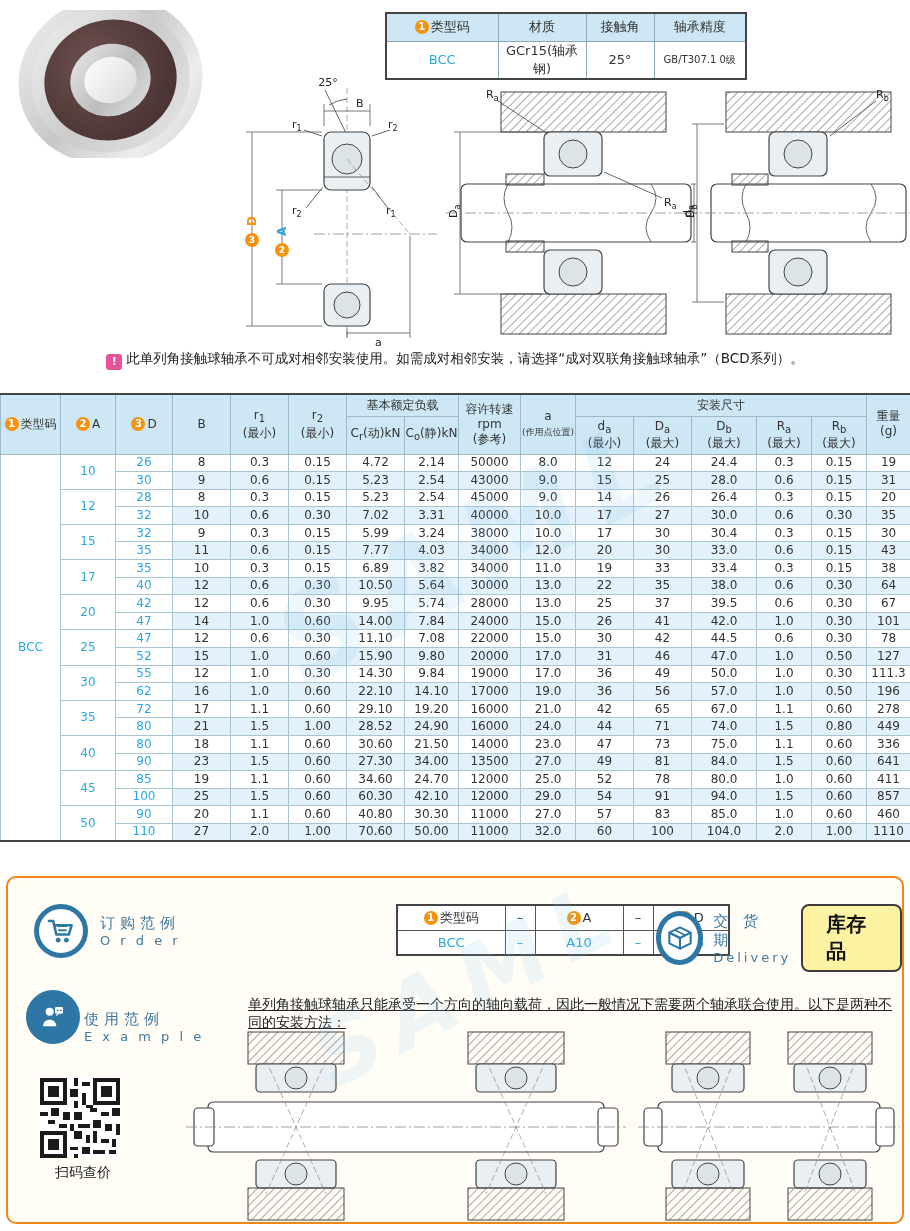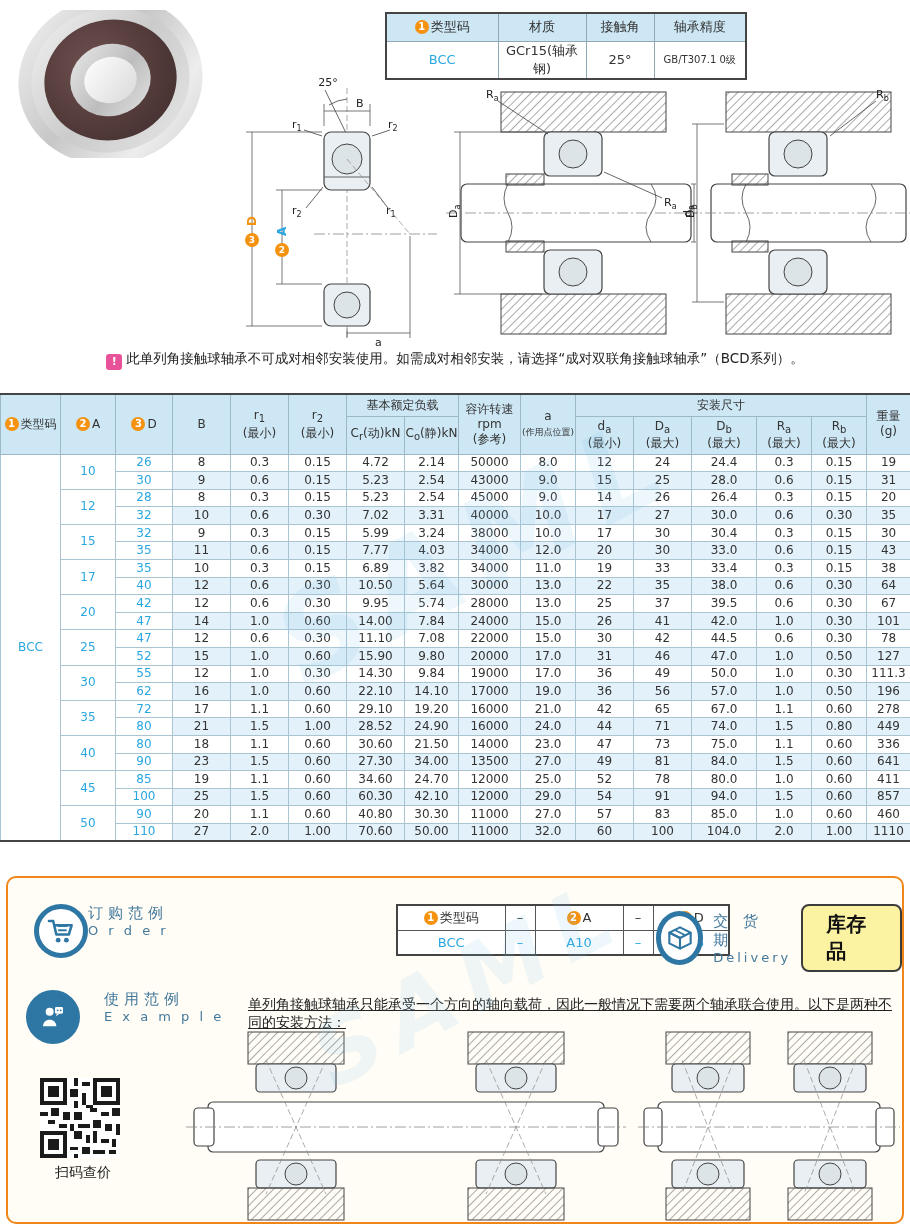--- a/index.html
+++ b/index.html
@@ -635,21 +635,21 @@
           <td class="alt">2.0</td>
           <td class="alt">1.00</td>
           <td class="alt">1110</td>
         </tr>
       </tbody>
 </table>
 </div>
 
 <div class="abs panel">
 
-  <div class="abs" style="left:26px; top:26px; display:flex; gap:0;">
+  <div class="abs" style="left:26px; top:26px; display:flex; align-items:center; gap:12px;">
     <div class="sec-ico">
       <svg width="34" height="34" viewBox="0 0 24 24">
           <path d="M3.5 5h3l2.2 9.5h8.8l2-6.5H8" fill="none" stroke="#2e76a3" stroke-width="1.8" stroke-linecap="round" stroke-linejoin="round"></path>
           <line x1="9.5" y1="8.5" x2="16.5" y2="8.5" stroke="#2e76a3" stroke-width="1.4"></line>
           <line x1="10" y1="11.5" x2="16" y2="11.5" stroke="#2e76a3" stroke-width="1.4"></line>
           <circle cx="10" cy="18.5" r="1.7" fill="#2e76a3"></circle>
           <circle cx="15.8" cy="18.5" r="1.7" fill="#2e76a3"></circle>
         </svg>
     </div>
     <div>
@@ -692,21 +692,21 @@
           <path d="M8 6l8 4" stroke="#2e76a3" stroke-width="1.2"></path>
         </svg>
     </div>
     <div>
       <div class="sec-label-cn">交 货 期</div>
       <div class="sec-label-en">Delivery</div>
     </div>
     <div class="stock-badge">库存品</div>
   </div>
 
-  <div class="abs" style="left:18px; top:112px; display:flex; align-items:flex-start; gap:24px;">
+  <div class="abs" style="left:18px; top:112px; display:flex; align-items:flex-end; gap:4px;">
     <div class="sec-ico filled">
       <svg width="32" height="32" viewBox="0 0 24 24">
           <circle cx="9.5" cy="8" r="3" fill="#fff"></circle>
           <path d="M4.5 19c0-3 2.2-5 5-5s5 2 5 5z" fill="#fff"></path>
           <rect x="13.5" y="4.5" width="6" height="5" rx="1" fill="#fff"></rect>
           <path d="M15 9.5l-1 2 3-2z" fill="#fff"></path>
           <circle cx="15.5" cy="7" r="0.7" fill="#2e76a3"></circle>
           <circle cx="17.8" cy="7" r="0.7" fill="#2e76a3"></circle>
         </svg>
     </div>

